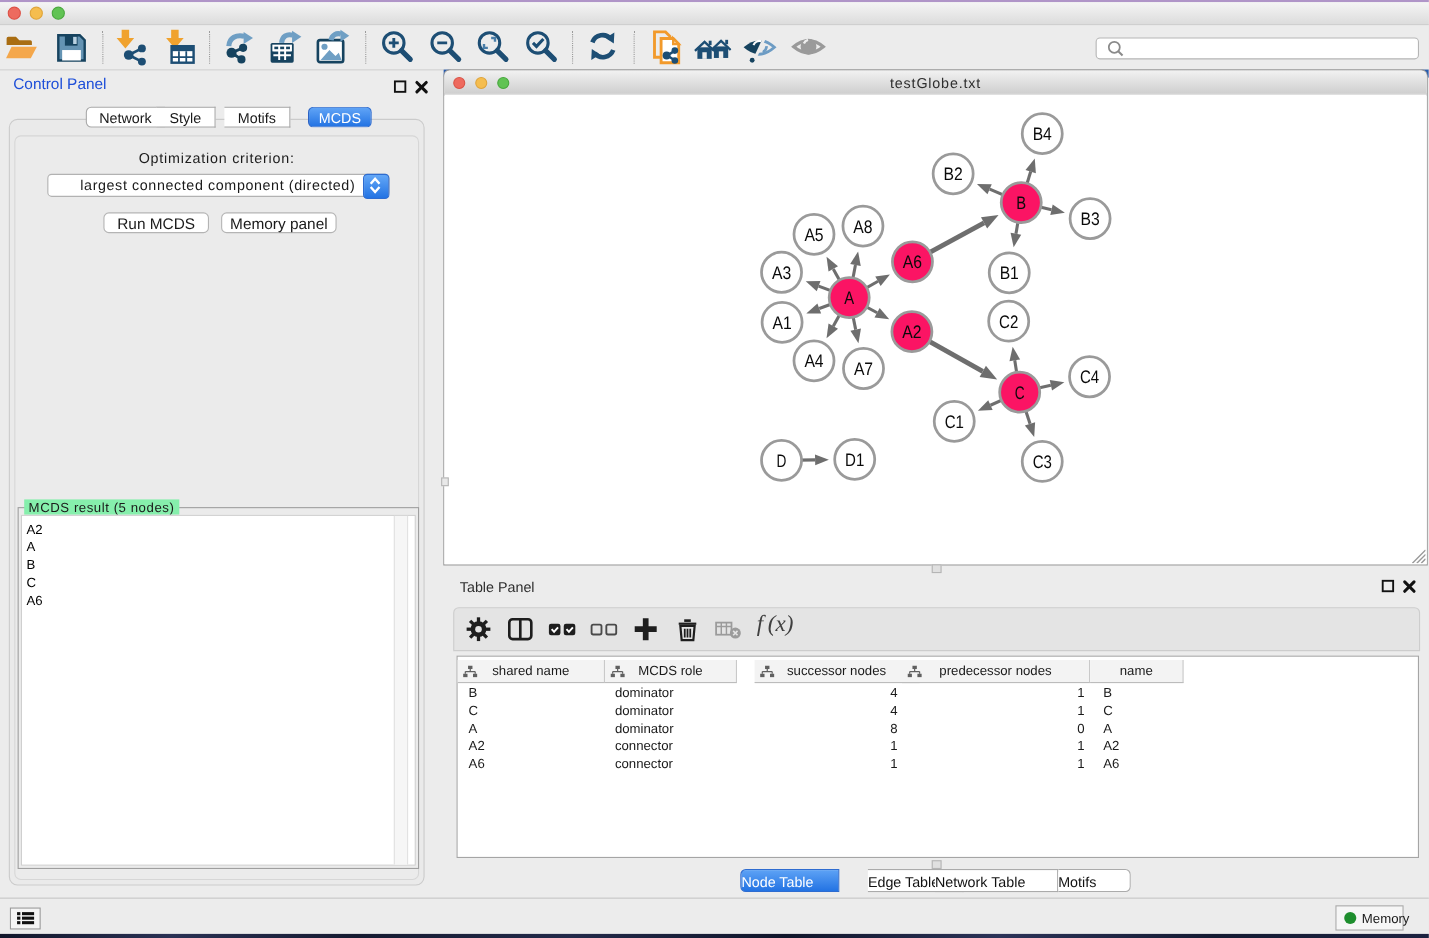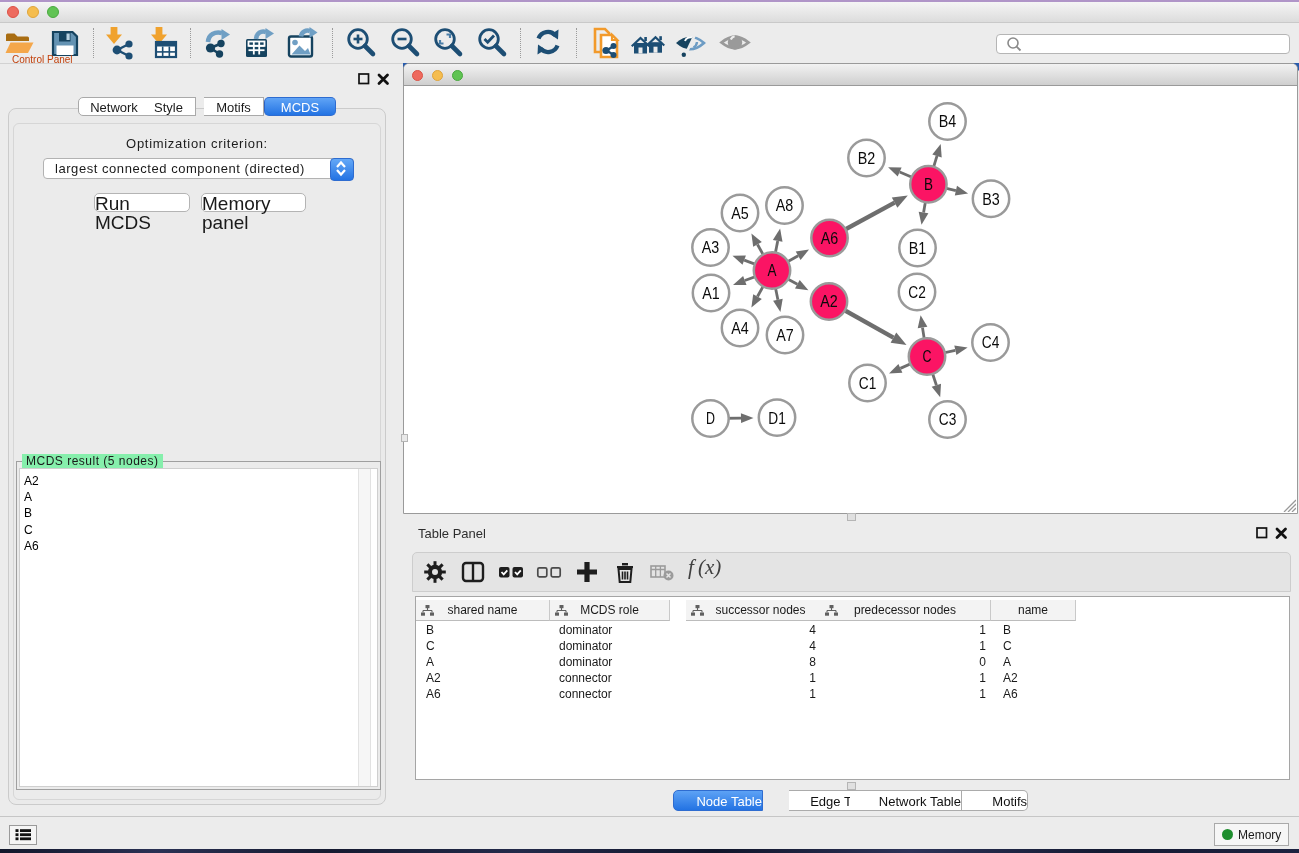--- a/index.html
+++ b/index.html
@@ -13,37 +13,37 @@
     background:linear-gradient(#f5f5f5,#dcdcdc);border-bottom:1px solid #c9c9c9}
   .tl{width:12px;height:12px;border-radius:50%;top:4px;position:absolute;box-sizing:border-box}
   #title{width:100%;text-align:center;top:4px;font-size:13px;letter-spacing:0.7px;color:#3c3c3c;position:absolute}
   
   #toolbar{left:0;top:23px;width:1299px;height:40px;background:#ececec;border-bottom:1px solid #d2d2d2}
   .sep{position:absolute;top:5px;height:30px;width:0;border-left:1px dotted #9b9b9b}
   .ticon{position:absolute;top:4px}
   #search{position:absolute;left:996px;top:11px;width:292px;height:18px;background:#fff;
     border:1px solid #b5b5b5;border-radius:4px}
   
-  #cp-title{left:12px;top:54px;font-size:10px;color:#c2410c}
+  #cp-title{left:12px;top:68px;font-size:14px;color:#1d4ed8}
   #cp-outer{left:8px;top:108px;width:376px;height:695px;background:#eaeaea;
     border:1px solid #cbcbcb;border-radius:8px}
   #cp-inner{left:13px;top:123px;width:366px;height:675px;background:#ebebeb;
     border:1px solid #d6d6d6;border-radius:6px}
   .tab{position:absolute;top:97px;height:19px;line-height:19px;text-align:center;
     font-size:13px;background:#fff;border:1px solid #a9a9a9;border-left:none;box-sizing:border-box}
   #tab-mcds{background:linear-gradient(#60a4f6,#2373e3);color:#fff;border-color:#2e6cd0;
     border-radius:5px;border-left:1px solid #2b62c4}
   #optlabel{left:8px;top:136px;width:378px;text-align:center;font-size:13px;letter-spacing:0.7px;color:#1c1c1c}
   #combo{left:43px;top:158px;width:311px;height:21px;background:#fff;border:1px solid #b2b2b2;
     border-radius:4px;box-sizing:border-box;font-size:13px;line-height:19px}
-  #combo span{padding-left:11px;letter-spacing:0.55px}
+  #combo span{padding-left:29px;letter-spacing:0.55px}
   #combobtn{position:absolute;right:-1px;top:-1px;width:22px;height:21px;border-radius:4px;
     background:linear-gradient(#64a8f7,#2373e3);border:1px solid #2e6cd0}
   .pbtn{position:absolute;top:193px;height:19px;line-height:19px;background:#fff;
-    border:1px solid #b4b4b4;border-radius:5px;font-size:19px;box-sizing:border-box}
+    border:1px solid #b4b4b4;border-radius:5px;font-size:14px;text-align:center;box-sizing:border-box}
   #fieldset{left:16px;top:461px;width:365px;height:329px;border:1px solid #9f9f9f;box-sizing:border-box}
   #legend{left:22px;top:454px;font-size:12px;letter-spacing:0.5px;background:#86efac;padding:0 4px;color:#1a1a1a}
   #listbox{left:19px;top:468px;width:359px;height:319px;background:#fff;border:1px solid #cfcfcf;box-sizing:border-box}
   #scrolltrack{position:absolute;right:6px;top:0px;width:11px;height:317px;background:#f6f6f6;
     border-left:1px solid #e2e2e2;border-right:1px solid #e2e2e2}
   #listitems{position:absolute;left:4px;top:4px;font-size:12px;line-height:16.2px;color:#000}
   
   #gwin{left:403px;top:63px;width:895px;height:451px;background:#fff;border:1px solid #9a9a9a;
     border-radius:6px 6px 0 0;box-sizing:border-box}
   #gtitle{position:absolute;left:0;top:0;width:100%;height:22px;border-radius:5px 5px 0 0;
@@ -57,30 +57,30 @@
   #ttable{left:415px;top:596px;width:875px;height:184px;background:#fff;border:1px solid #a5a5a5;box-sizing:border-box}
   .hcell{position:absolute;top:3px;height:21px;background:#f3f3f3;border-right:1px solid #c9c9c9;
     border-bottom:1px solid #bcbcbc;box-sizing:border-box;font-size:12px;text-align:center;line-height:21px;color:#1a1a1a}
   .hicon{position:absolute;left:5px;top:5px}
   .trow{position:absolute;font-size:12px;height:16.2px;line-height:16.2px;width:100%}
   .c1{position:absolute;left:10px}
   .c2{position:absolute;left:143px}
   .c3{position:absolute;left:254px;width:146px;text-align:right}
   .c4{position:absolute;left:424px;width:146px;text-align:right}
   .c5{position:absolute;left:587px}
-  .btab{position:absolute;top:790px;height:21px;line-height:21px;font-size:13px;text-align:right;
+  .btab{position:absolute;top:790px;height:21px;line-height:21px;font-size:13px;text-align:left;
     background:#fff;border:1px solid #ababab;border-left:none;box-sizing:border-box;color:#111}
   #btab1{border-radius:5px 0 0 5px;border-left:1px solid #ababab;
     background:linear-gradient(#5da2f5,#2373e3);color:#fff;border-color:#2e6cd0}
   #btab4{border-radius:0 5px 5px 0}
   
   #statusbar{left:0;top:816px;width:1299px;height:33px;background:#ececec;border-top:1px solid #c6c6c6}
   #hambtn{position:absolute;left:9px;top:8px;width:28px;height:20px;background:#f5f5f5;
     border:1px solid #9a9a9a;box-sizing:border-box}
-  #membtn{position:absolute;left:1214px;top:6px;width:75px;height:23px;background:#f6f6f6;
+  #membtn{position:absolute;left:1214px;top:6px;width:62px;height:23px;background:#f6f6f6;
     border:1px solid #a9a9a9;box-sizing:border-box;font-size:12px}
   #memdot{position:absolute;left:7px;top:5px;width:11px;height:11px;border-radius:50%;background:#1e8e2e}
   #desktop{left:0;top:849px;width:1299px;height:4px;background:linear-gradient(90deg,#11162a,#2a3154 12%,#151a30 25%,#232a4a 40%,#10152a 55%,#2c3358 70%,#141a32 85%,#1c2240)}
 </style>
 </head>
 <body>
 <div class="abs" id="purpletop"></div>
 <div class="abs" id="titlebar">
   <div class="tl" style="left:7px;background:#ed6b5f;border:1px solid #dd5146"></div>
   <div class="tl" style="left:27px;background:#f5bd4e;border:1px solid #e0a53a"></div>
@@ -227,21 +227,21 @@
 <div class="abs" id="cp-title">Control Panel</div>
 <svg class="abs" style="left:357px;top:72px" width="34" height="14" viewBox="0 0 34 14">
     <rect x="2" y="2" width="9.5" height="9.5" fill="none" stroke="#111" stroke-width="1.7"></rect>
     <path d="M22 3 L30.5 11.5 M30.5 3 L22 11.5" stroke="#111" stroke-width="2.8" stroke-linecap="round"></path>
   </svg>
 <div class="abs" id="cp-outer"></div>
 <div class="abs" id="cp-inner"></div>
 <div class="tab" style="left:78px;width:72px;border-radius:5px 0 0 5px;border-left:1px solid #a9a9a9">Network</div>
 <div class="tab" style="left:142px;width:54px">Style</div>
 <div class="tab" style="left:204px;width:60px">Motifs</div>
-<div class="tab" id="tab-mcds" style="left:264px;width:72px">MCDS</div>
+<div class="tab" id="tab-mcds" style="left:280px;width:58px">MCDS</div>
 <div class="abs" id="optlabel">Optimization criterion:</div>
 <div class="abs" id="combo"><span>largest connected component (directed)</span>
   <div id="combobtn">
       <svg width="20" height="19" viewBox="0 0 20 19">
         <path d="M6 8 l4 -4.5 4 4.5" fill="none" stroke="#fff" stroke-width="2.2"></path>
         <path d="M6 11 l4 4.5 4 -4.5" fill="none" stroke="#fff" stroke-width="2.2"></path>
       </svg>
     </div>
 </div>
 <div class="pbtn" style="left:94px;width:96px">Run MCDS</div>
@@ -253,20 +253,21 @@
   <div id="listitems">A2<br>A<br>B<br>C<br>A6</div>
 </div>
 
 <div class="abs" style="left:403px;top:63px;width:7px;height:7px;background:#2a5dae;clip-path:polygon(0 0,100% 0,0 100%)"></div>
 <div class="abs" style="left:1291px;top:63px;width:8px;height:8px;background:#2a5dae;clip-path:polygon(0 0,100% 0,100% 100%)"></div>
 <div class="abs" id="gwin">
   <div id="gtitle">
     <div class="gl" style="left:8px;background:#ee6a5e;border:1px solid #da5347"></div>
     <div class="gl" style="left:28px;background:#f5bd4f;border:1px solid #dfa43b"></div>
     <div class="gl" style="left:48px;background:#60c353;border:1px solid #48a83e"></div>
+    <div id="gtext">testGlobe.txt</div>
   </div>
   <div id="gcanvas">
   <svg width="894" height="426" viewBox="0 0 894 426" style="position:absolute;left:0;top:0" font-family="Liberation Sans, sans-serif">
         <line x1="368.0" y1="183.5" x2="353.5" y2="157.5" stroke="#6e6e6e" stroke-width="2.8"></line>
         <polygon points="347.4,146.5 357.8,155.1 349.2,159.8" fill="#6e6e6e"></polygon>
         <line x1="368.0" y1="183.5" x2="373.7" y2="153.9" stroke="#6e6e6e" stroke-width="2.8"></line>
         <polygon points="376.1,141.6 378.5,154.8 368.9,152.9" fill="#6e6e6e"></polygon>
         <line x1="368.0" y1="183.5" x2="340.2" y2="173.1" stroke="#6e6e6e" stroke-width="2.8"></line>
         <polygon points="328.5,168.7 341.9,168.5 338.5,177.7" fill="#6e6e6e"></polygon>
         <line x1="368.0" y1="183.5" x2="340.8" y2="193.5" stroke="#6e6e6e" stroke-width="2.8"></line>

